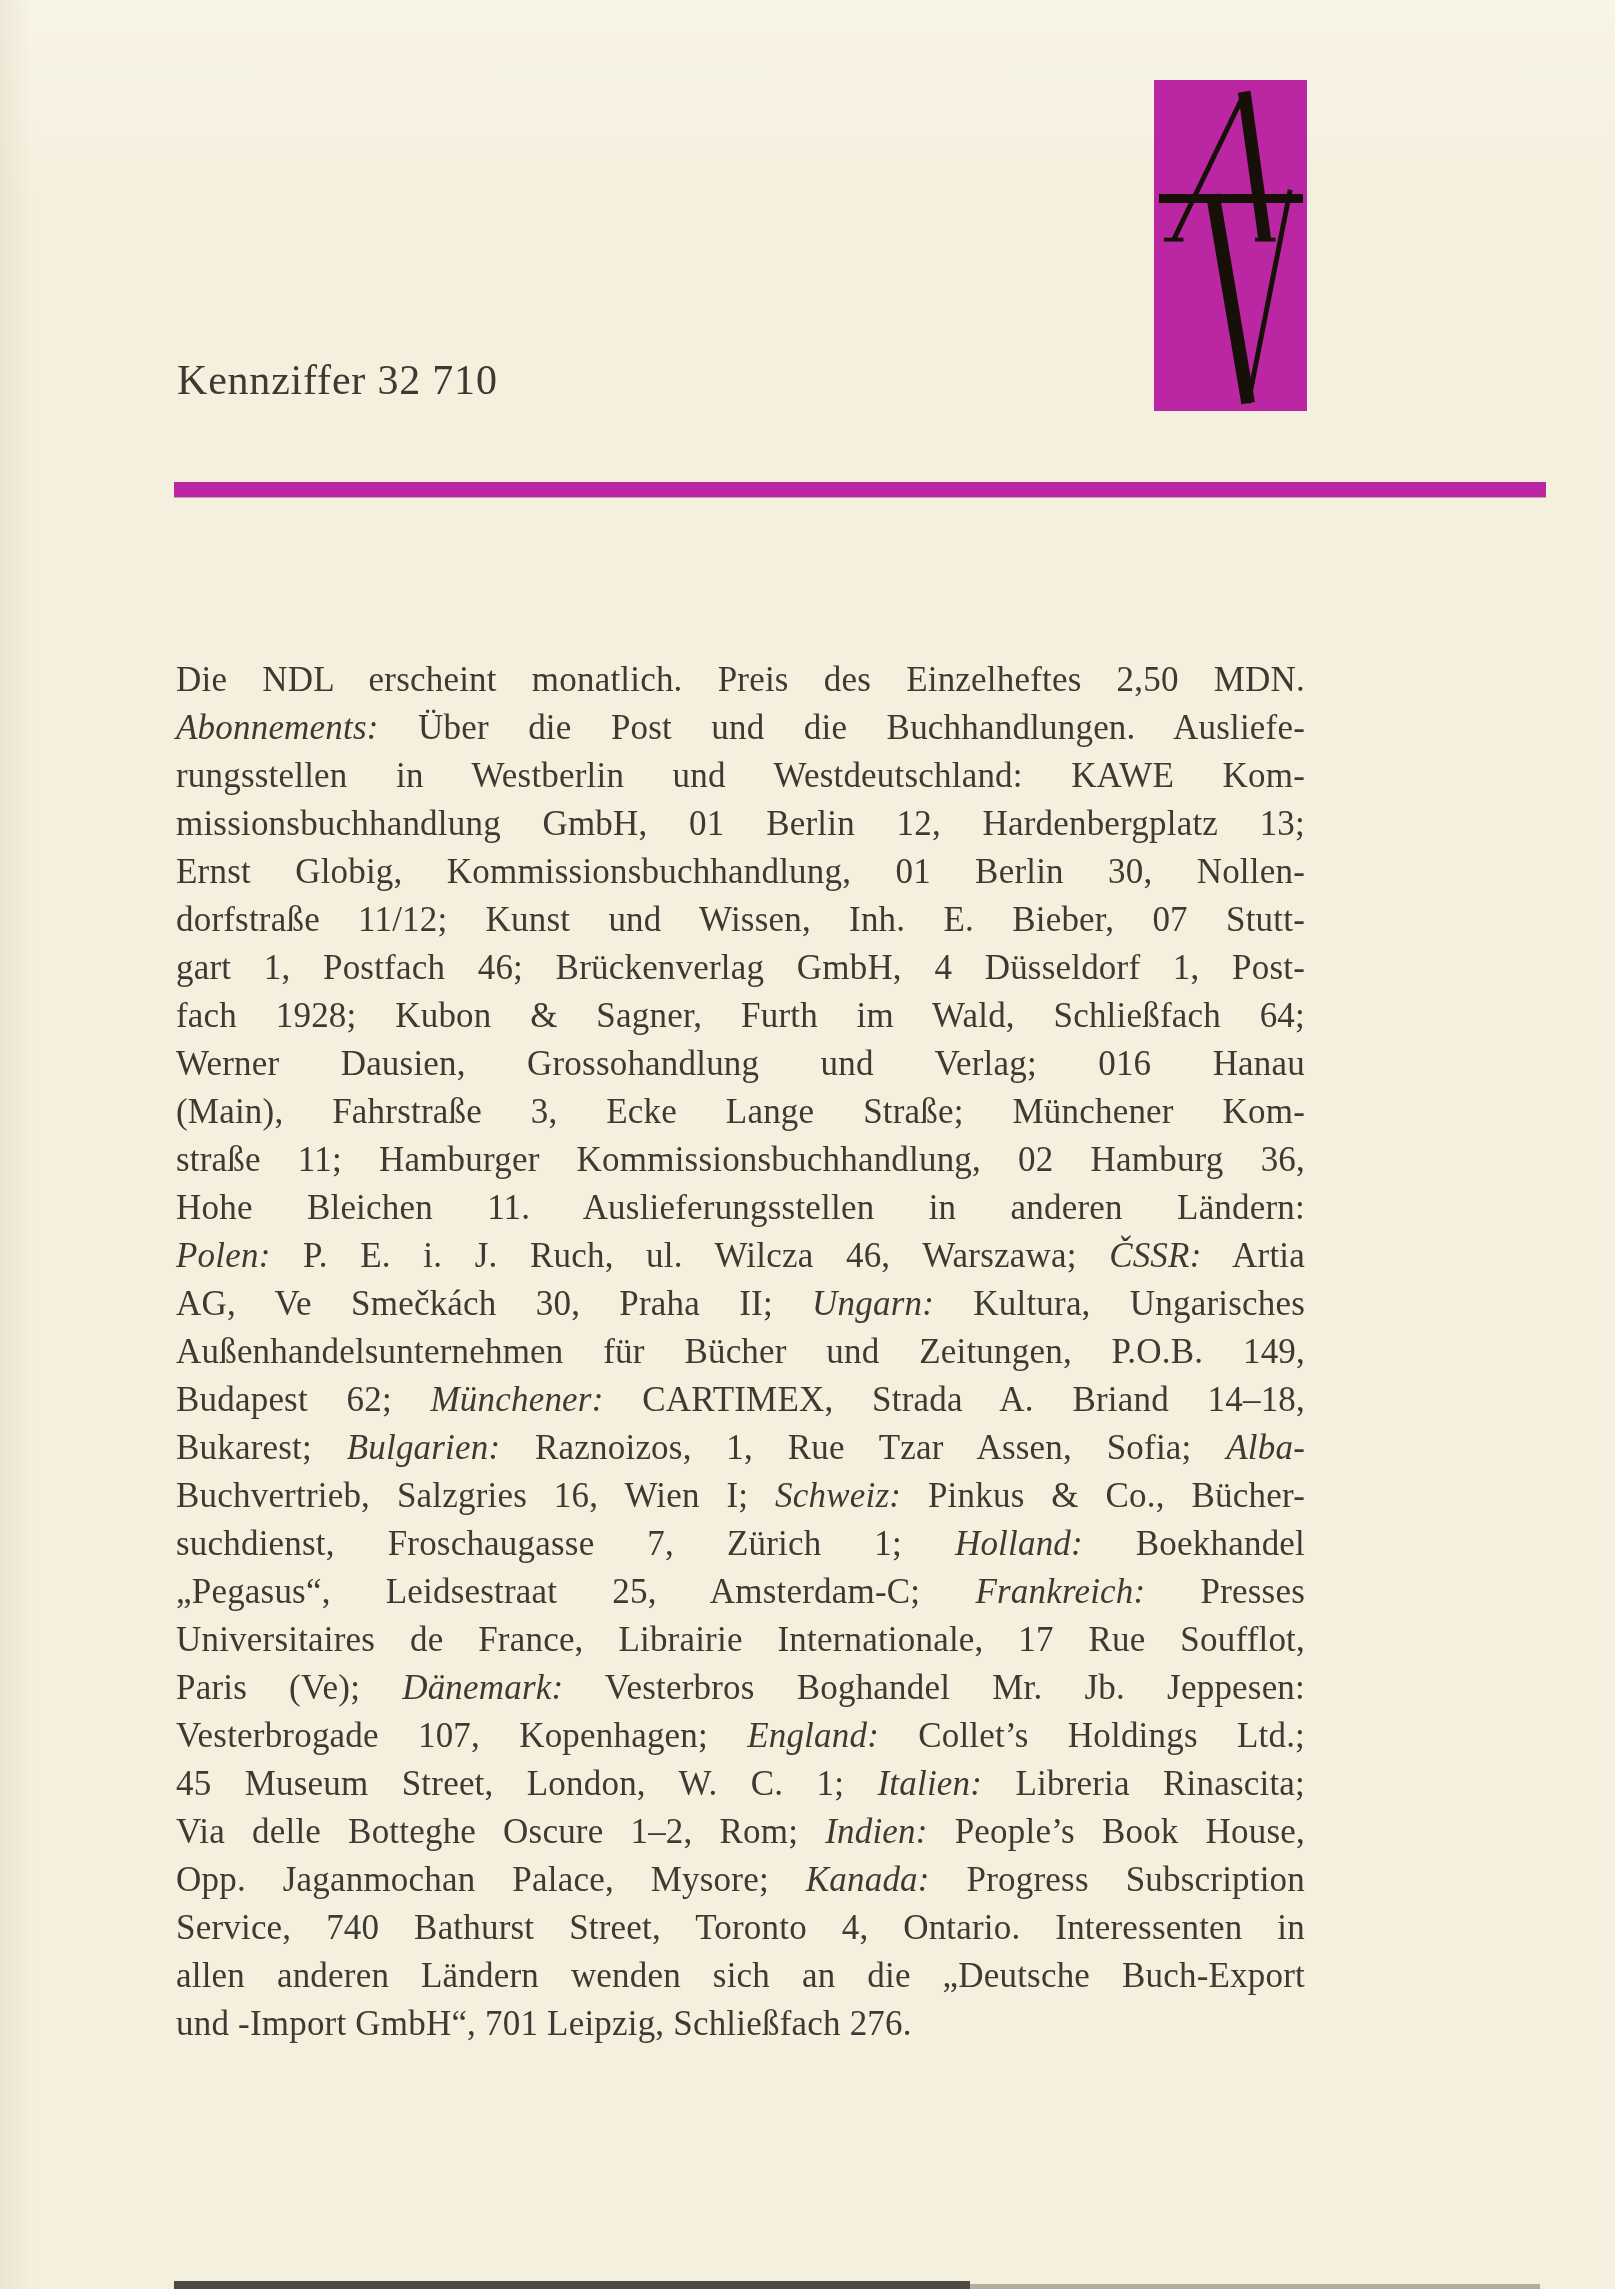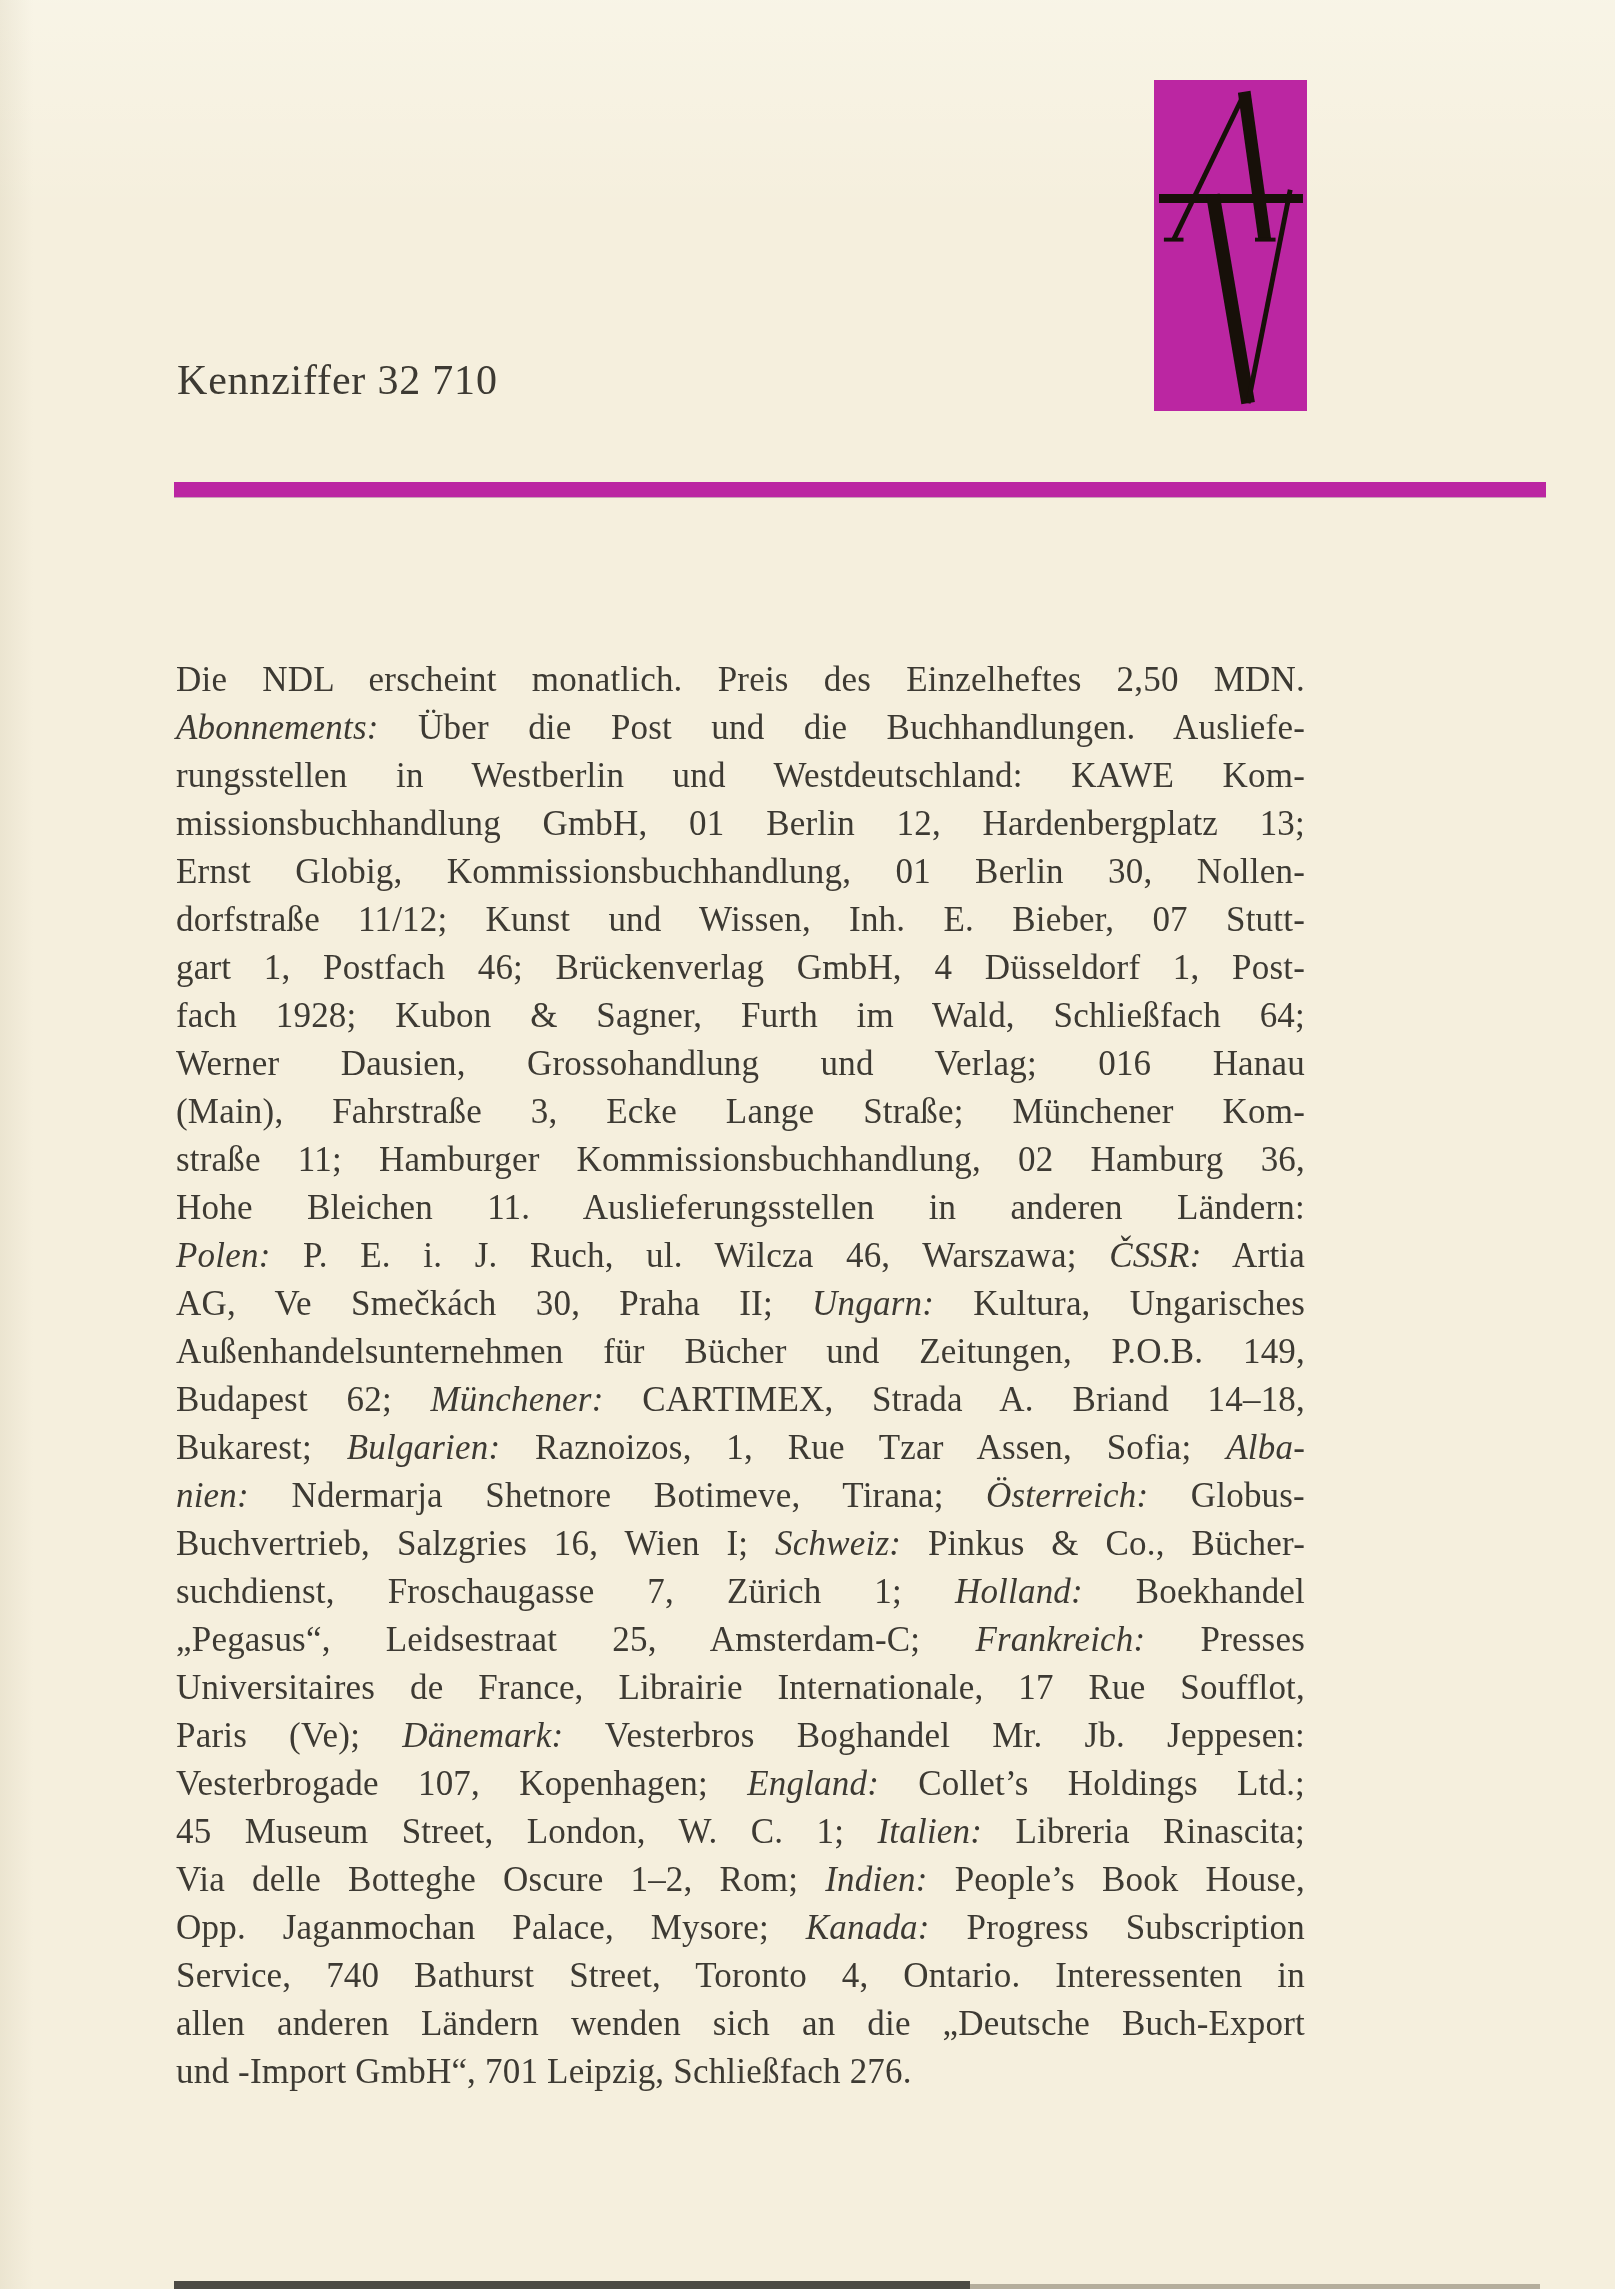--- a/index.html
+++ b/index.html
@@ -126,21 +126,20 @@
       <div class="tline"><span>fach 1928; Kubon &amp; Sagner, Furth im Wald, Schließfach 64;</span></div>
       <div class="tline"><span>Werner Dausien, Grossohandlung und Verlag; 016 Hanau</span></div>
       <div class="tline"><span>(Main), Fahrstraße 3, Ecke Lange Straße; Münchener Kom-</span></div>
       <div class="tline"><span>straße 11; Hamburger Kommissionsbuchhandlung, 02 Hamburg 36,</span></div>
       <div class="tline"><span>Hohe Bleichen 11. Auslieferungsstellen in anderen Ländern:</span></div>
       <div class="tline"><span class="it">Polen:</span><span> P. E. i. J. Ruch, ul. Wilcza 46, Warszawa; </span><span class="it">ČSSR:</span><span> Artia</span></div>
       <div class="tline"><span>AG, Ve Smečkách 30, Praha II; </span><span class="it">Ungarn:</span><span> Kultura, Ungarisches</span></div>
       <div class="tline"><span>Außenhandelsunternehmen für Bücher und Zeitungen, P.O.B. 149,</span></div>
       <div class="tline"><span>Budapest 62; </span><span class="it">Münchener:</span><span> CARTIMEX, Strada A. Briand 14–18,</span></div>
       <div class="tline"><span>Bukarest; </span><span class="it">Bulgarien:</span><span> Raznoizos, 1, Rue Tzar Assen, Sofia; </span><span class="it">Alba-</span></div>
-      <div class="tline"><span class="it">nien:</span><span> Ndermarja Shetnore Botimeve, Tirana; </span><span class="it">Österreich:</span><span> Globus-</span></div>
       <div class="tline"><span>Buchvertrieb, Salzgries 16, Wien I; </span><span class="it">Schweiz:</span><span> Pinkus &amp; Co., Bücher-</span></div>
       <div class="tline"><span>suchdienst, Froschaugasse 7, Zürich 1; </span><span class="it">Holland:</span><span> Boekhandel</span></div>
       <div class="tline"><span>„Pegasus“, Leidsestraat 25, Amsterdam-C; </span><span class="it">Frankreich:</span><span> Presses</span></div>
       <div class="tline"><span>Universitaires de France, Librairie Internationale, 17 Rue Soufflot,</span></div>
       <div class="tline"><span>Paris (Ve); </span><span class="it">Dänemark:</span><span> Vesterbros Boghandel Mr. Jb. Jeppesen:</span></div>
       <div class="tline"><span>Vesterbrogade 107, Kopenhagen; </span><span class="it">England:</span><span> Collet’s Holdings Ltd.;</span></div>
       <div class="tline"><span>45 Museum Street, London, W. C. 1; </span><span class="it">Italien:</span><span> Libreria Rinascita;</span></div>
       <div class="tline"><span>Via delle Botteghe Oscure 1–2, Rom; </span><span class="it">Indien:</span><span> People’s Book House,</span></div>
       <div class="tline"><span>Opp. Jaganmochan Palace, Mysore; </span><span class="it">Kanada:</span><span> Progress Subscription</span></div>
       <div class="tline"><span>Service, 740 Bathurst Street, Toronto 4, Ontario. Interessenten in</span></div>

